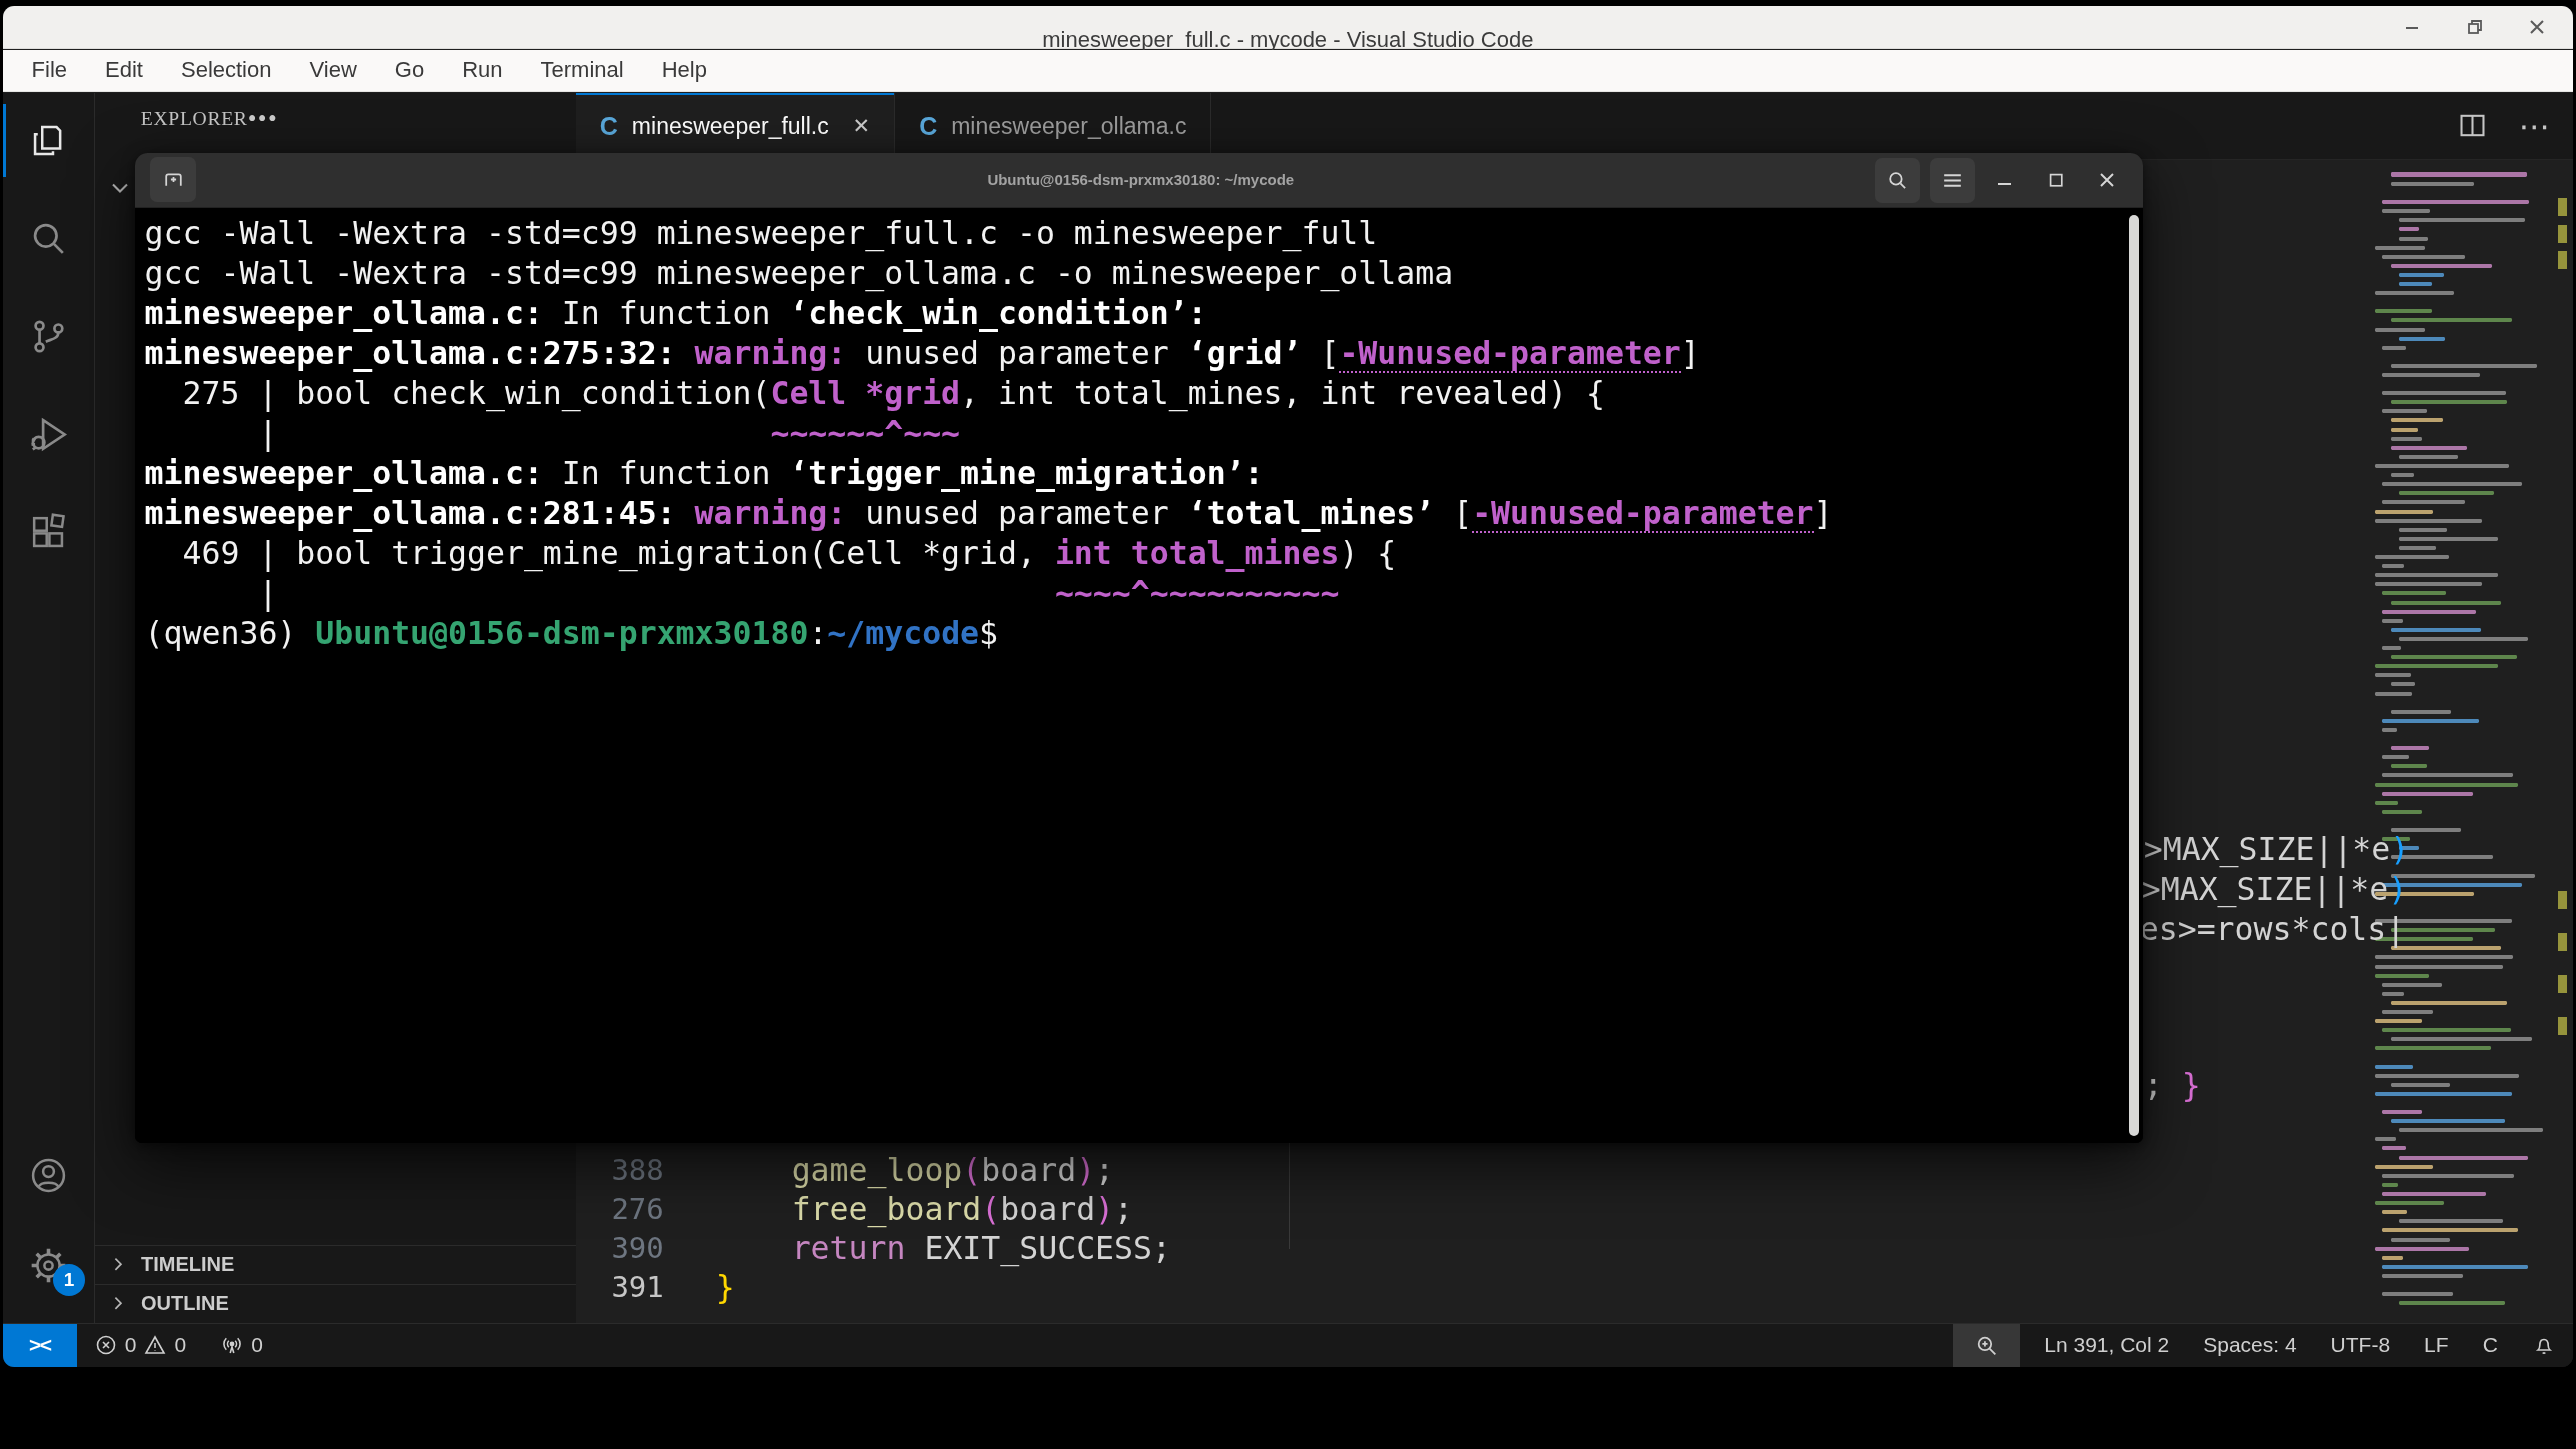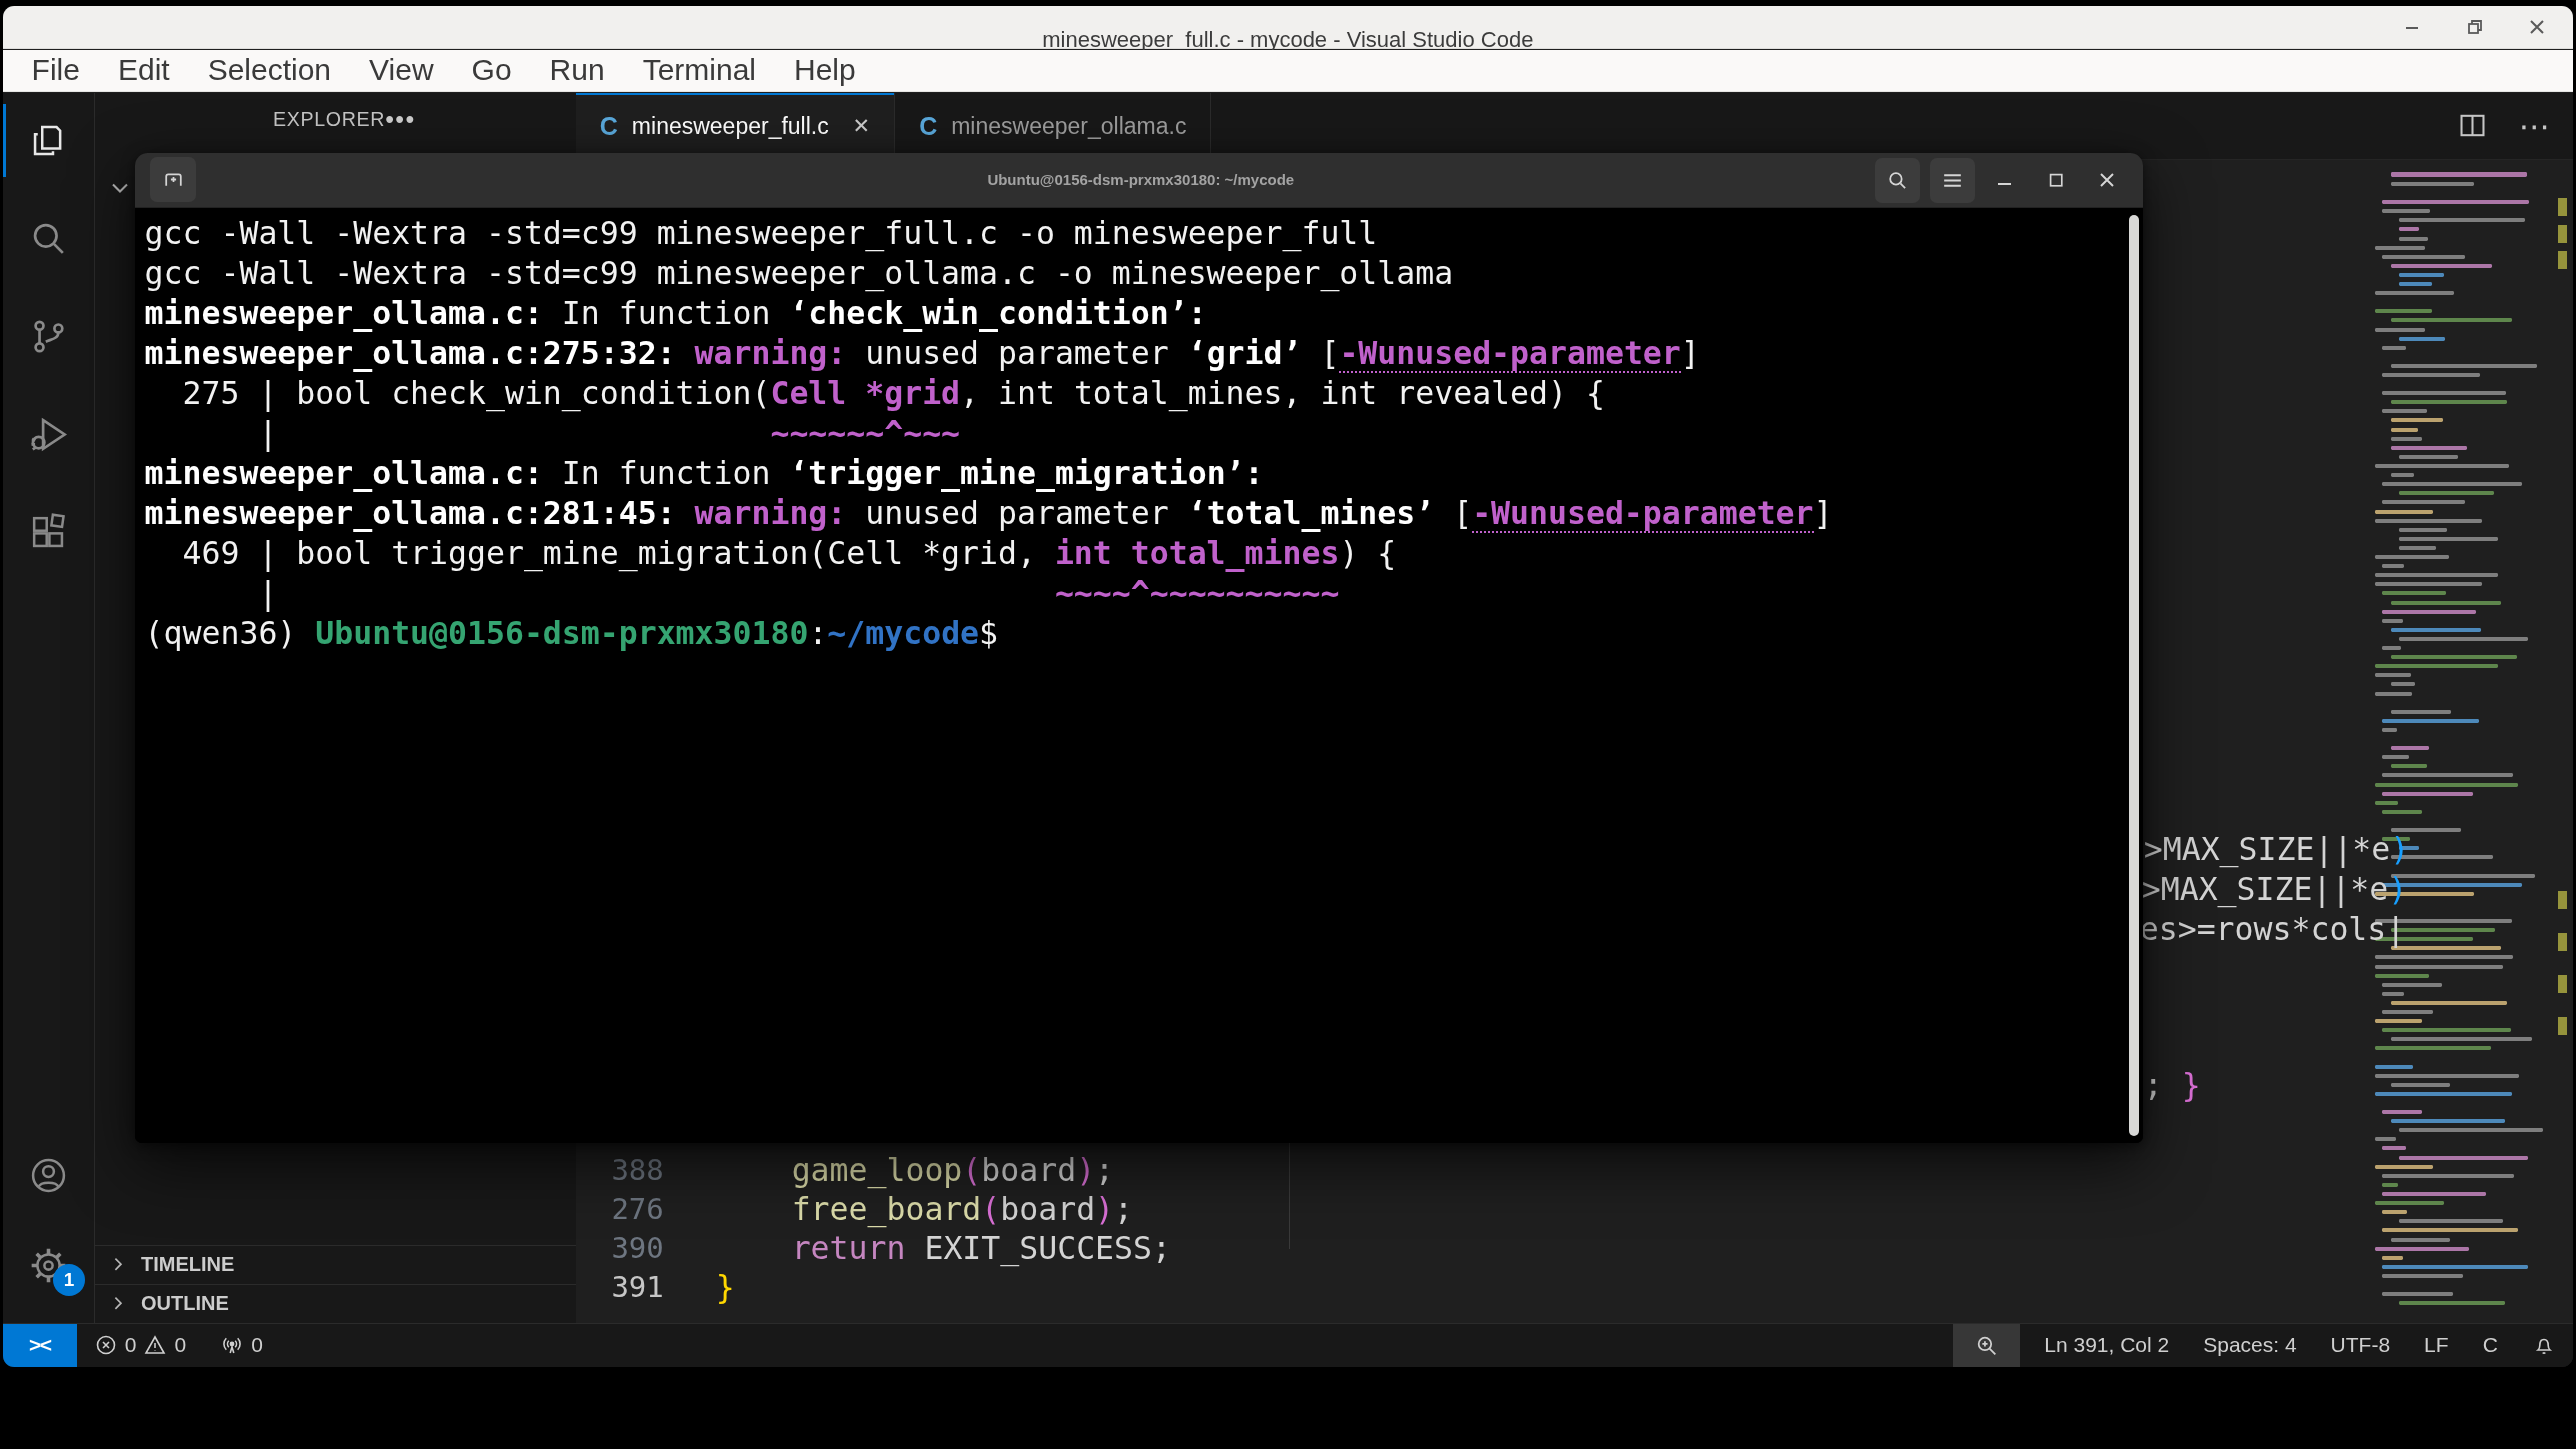--- a/index.html
+++ b/index.html
@@ -10,36 +10,36 @@
   .vswindow{position:absolute;left:2.8px;top:5.6px;width:2570px;height:1361px;border-radius:11.2px;overflow:hidden;background:#1f1f1f;}
 
   
   .titlebar{position:absolute;left:0;top:0;width:100%;height:43px;background:#f1f0ee;display:flex;align-items:center;justify-content:center;border-bottom:0.7px solid #dedddb;}
   .titlebar .title{font-size:22px;color:#3c3c3c;font-weight:500;margin-top:27px;}
   .wctrl{position:absolute;right:24px;top:0;height:43px;display:flex;align-items:center;gap:38px;color:#5a5a5a;}
   .wctrl .g{width:24px;height:24px;display:flex;align-items:center;justify-content:center;}
 
   
   .menubar{position:absolute;left:0;top:44px;width:100%;height:42px;background:#faf9f8;display:flex;align-items:center;padding-left:9.8px;border-bottom:0.7px solid #e6e5e3;}
-  .menu-item{font-size:30px;color:#3a3a3a;padding:16px 19px;height:100%;display:flex;align-items:center;cursor:default;}
+  .menu-item{font-size:22px;color:#3a3a3a;padding:16px 19px;height:100%;display:flex;align-items:center;cursor:default;}
 
   
   .workbench{position:absolute;left:0;top:87px;width:100%;height:1230px;background:#1f1f1f;}
 
   
   .activitybar{position:absolute;left:0;top:0;width:92px;height:100%;background:#181818;border-right:0.7px solid #2b2b2b;}
   .ab-item{position:absolute;left:0;width:92px;height:84px;display:flex;align-items:center;justify-content:center;color:#8a8a8a;}
   .ab-item.active{color:#e7e7e7;}
   .ab-item.active::before{content:"";position:absolute;left:0;top:5.6px;bottom:5.6px;width:3.5px;background:var(--accent);}
   .ab-item svg{width:43px;height:43px;}
   .ab-badge{position:absolute;right:9.8px;bottom:11.2px;min-width:32px;height:32px;border-radius:16px;background:var(--accent);color:#fff;font-size:19px;font-weight:700;display:flex;align-items:center;justify-content:center;}
 
   
   .sidebar{position:absolute;left:92px;top:0;width:482px;height:100%;background:#181818;border-right:0.7px solid #2b2b2b;}
-  .sb-header{display:flex;align-items:center;justify-content:center;height:53px;padding:0 28px 0 46px;}
+  .sb-header{display:flex;align-items:center;justify-content:flex-start;height:53px;padding:0 28px 0 46px;font-family:Liberation Serif, serif;}
   .sb-title{font-size:19.6px;color:#c5c5c5;letter-spacing:0.7px;}
   .sb-more{color:#cccccc;font-size:25px;letter-spacing:1.4px;}
   .sb-chevron{position:absolute;left:11.2px;top:81px;color:#b6b6b6;}
   .sb-panels{position:absolute;left:0;bottom:0;width:100%;}
   .sb-panel{height:39px;display:flex;align-items:center;gap:11.2px;padding-left:12.6px;border-top:0.7px solid #2b2b2b;color:#cccccc;}
   .sb-panel .lbl{font-size:20px;font-weight:700;}
   .sb-panel svg{width:22.4px;height:22.4px;}
 
   
   .editor{position:absolute;left:573px;top:0;right:0;height:100%;background:#1f1f1f;}

